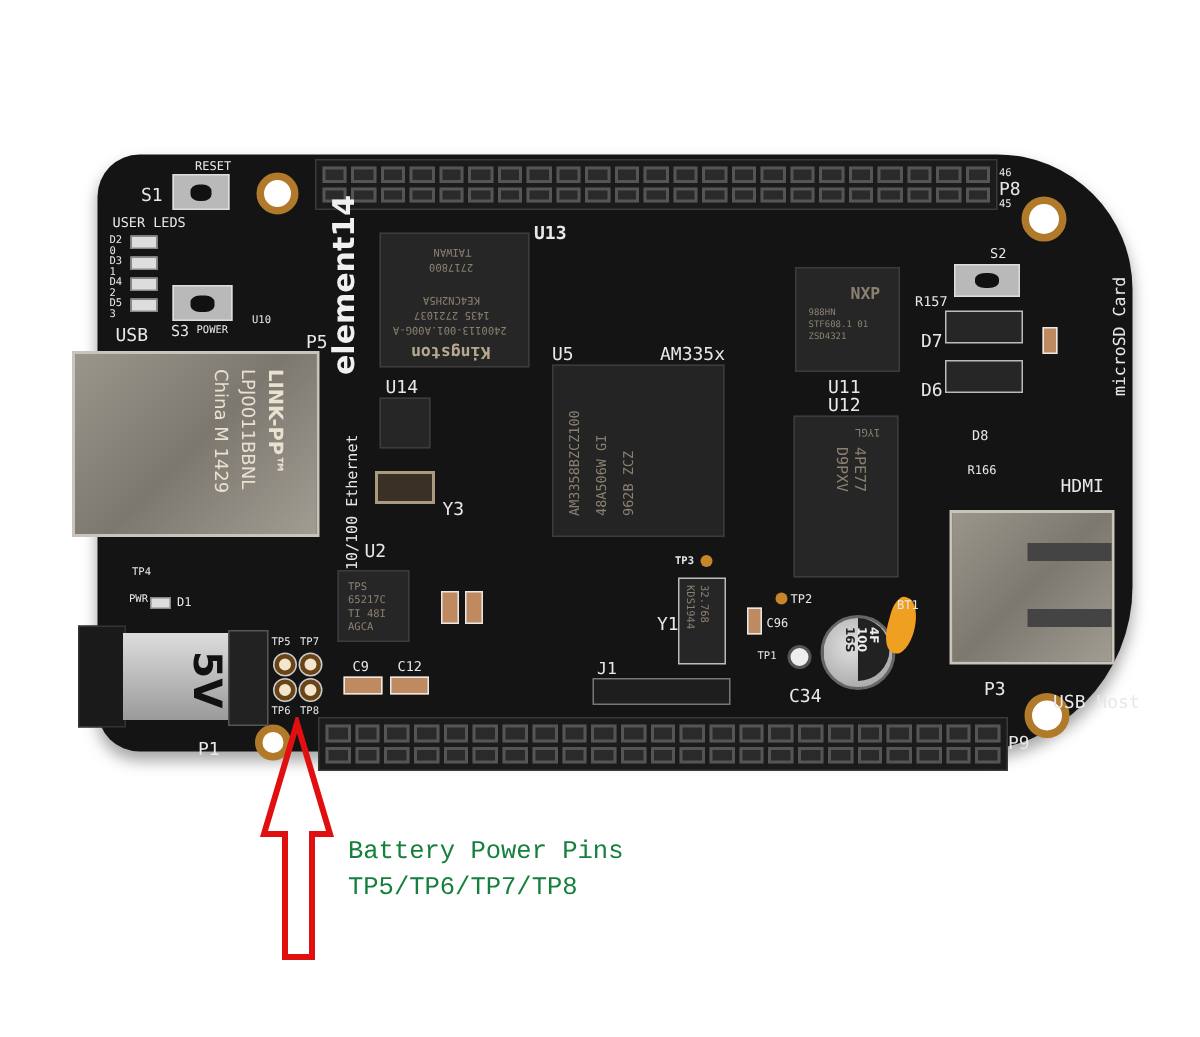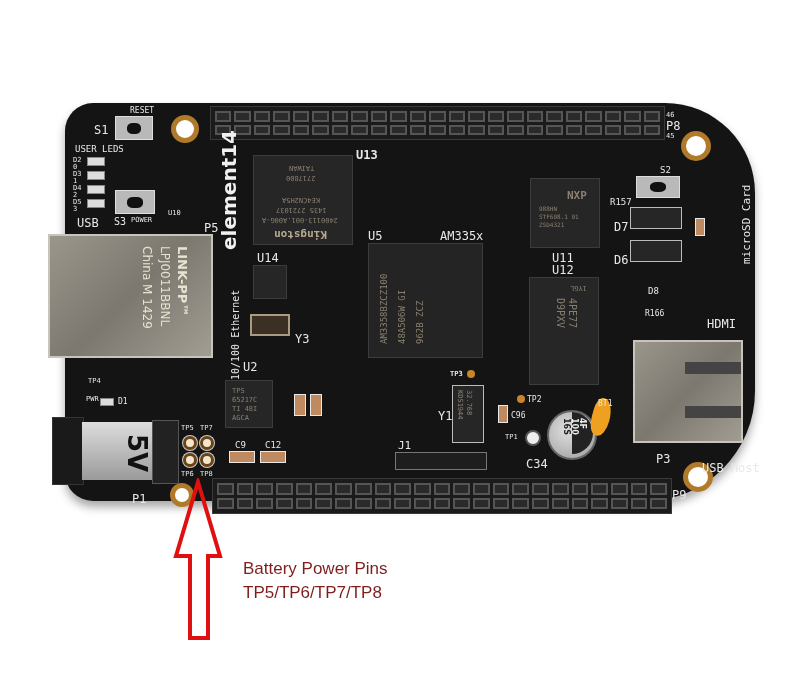--- a/index.html
+++ b/index.html
@@ -12,21 +12,21 @@
   .pin{background:#2a2a2a;border:2px solid #555;box-sizing:border-box;}
   .hole{position:absolute;border-radius:50%;background:#fff;border:5px solid #b07a2a;box-sizing:border-box;}
   .chip{position:absolute;background:#262626;border:1px solid #3c3c3c;box-sizing:border-box;}
   .chip .t{position:absolute;color:#8a8070;font-family:"DejaVu Sans Mono",monospace;font-size:7px;white-space:nowrap;}
   .metal{position:absolute;background:linear-gradient(135deg,#9b968c,#7d786f 50%,#a29d93);border:2px solid #c9c4ba;box-sizing:border-box;}
   .tp{position:absolute;width:14px;height:14px;border-radius:50%;background:#f2e6cf;border:3px solid #6a4416;box-shadow:0 0 0 1px #ccc;box-sizing:border-box;}
   .btn{position:absolute;background:#b9b9b9;border:1px solid #ddd;box-sizing:border-box;}
   .btn::after{content:"";position:absolute;left:30%;top:25%;width:40%;height:50%;background:#111;border-radius:40%;}
   .led{position:absolute;width:18px;height:9px;background:#ddd;border:1px solid #888;box-sizing:border-box;}
   .cap{position:absolute;background:#c08a60;border:1px solid #e8e8e8;box-sizing:border-box;}
-  .annot{position:absolute;left:243px;top:557px;color:#7f1d1d;font-family:Liberation Sans, sans-serif;font-size:17px;line-height:24px;}
+  .annot{position:absolute;left:232px;top:557px;color:#15803d;font-family:Liberation Mono, monospace;font-size:17px;line-height:24px;}
 </style>
 </head>
 <body>
 
 <div class="board"></div>
 
 <div class="header" style="left:210px;top:106px;width:455px;height:34px;">
   <div class="pin"></div>
     <div class="pin"></div>
     <div class="pin"></div>

